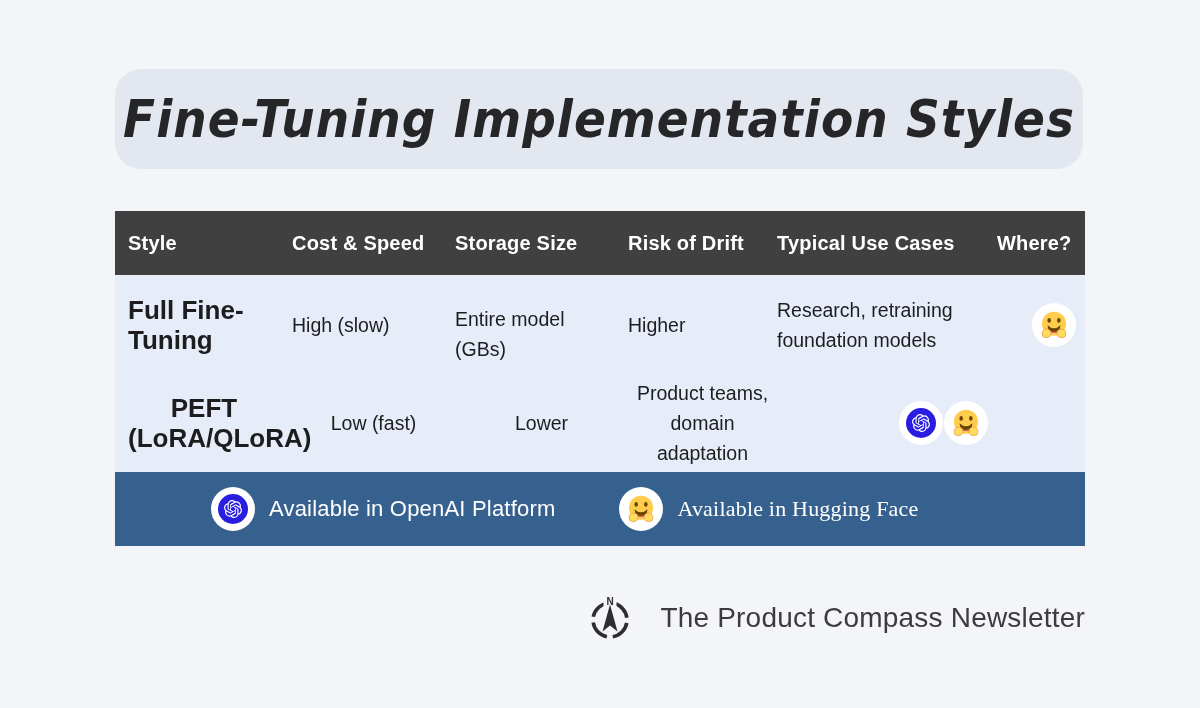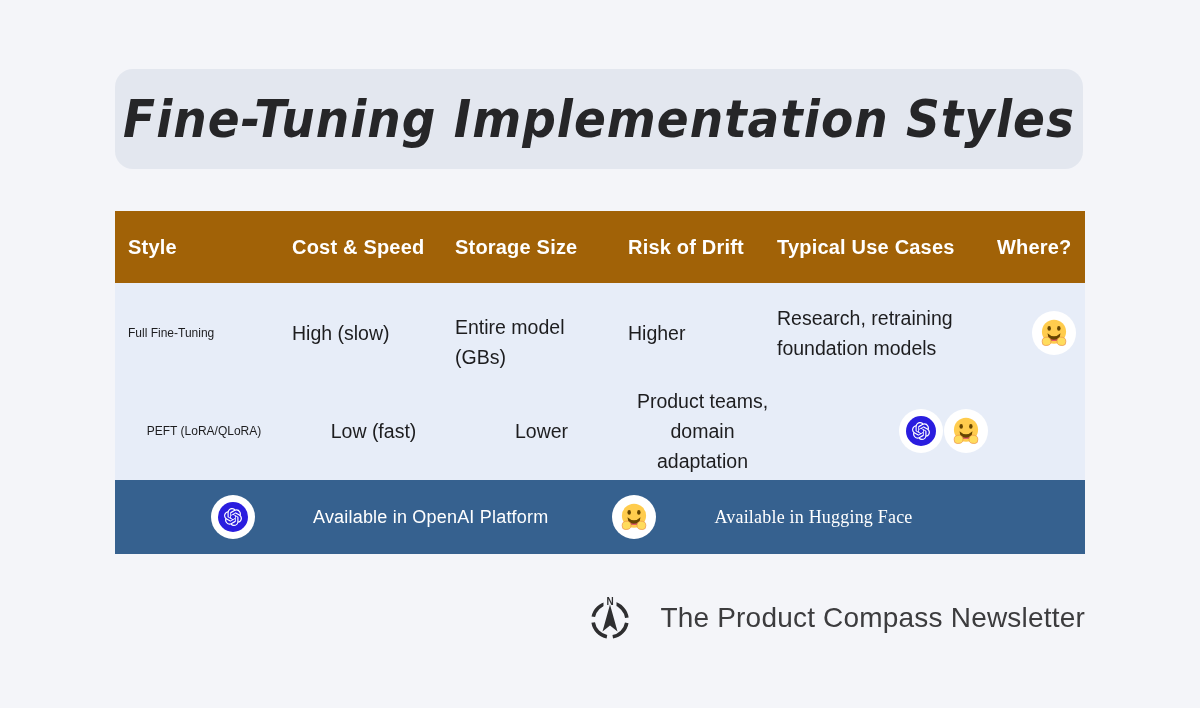--- a/index.html
+++ b/index.html
@@ -11,21 +11,21 @@
     color: #1d1d1f;
     overflow: hidden;
   }
 
   
   .title-card {
     position: absolute;
     left: 115px; top: 69px;
     width: 968px; height: 100px;
     background: #e3e7ef;
-    border-radius: 18px;
+    border-radius: 26px;
     display: flex; align-items: center; justify-content: center;
   }
   .title-card h1 {
     font-family: "DejaVu Sans", sans-serif;
     font-style: italic;
     font-weight: 800;
     font-size: 47px;
     letter-spacing: 1px;
     color: #262628;
     transform: scaleY(1.08);
@@ -38,34 +38,34 @@
     left: 115px; top: 211px;
     width: 970px;
   }
   .grid-row {
     display: grid;
     grid-template-columns: 164px 163px 173px 149px 220px 1fr;
     padding-left: 13px;
     align-items: center;
   }
   .thead {
-    height: 72px;
-    background: #a16207;
+    height: 64px;
+    background: #404040;
     color: #ffffff;
   }
   .thead .th {
     font-weight: 700;
     font-size: 20px;
     letter-spacing: 0.2px;
   }
   .tbody { background: #e7edf8; }
   .tr-1 { height: 99px; }
   .tr-2 { height: 98px; text-align: center; }
   .td { font-size: 19.5px; line-height: 30px; color: #1d1d1f; }
-  .td.bold { font-weight: 400; font-size: 12px; }
+  .td.bold { font-weight: 700; font-size: 26px; }
   .td.c1 { max-width: 152px; }
   .td.c3 { max-width: 152px; margin-top: 18px; }
   .td.c5 { max-width: 205px; }
   .td.where {
     justify-self: end;
     display: flex;
     gap: 1px;
     padding-right: 9px;
   }
 
@@ -95,24 +95,23 @@
     padding-left: 96px;
   }
   .legend-item {
     display: flex;
     align-items: center;
     gap: 14px;
   }
   .legend-item + .legend-item { margin-left: 64px; font-family: Liberation Serif, serif; }
   .legend-label {
     color: #ffffff;
-    font-size: 18px;
+    font-size: 22px;
     font-weight: 400;
     letter-spacing: 0.2px;
-    margin-left: 44px;
   }
 
   
   .footer {
     position: absolute;
     top: 595px;
     right: 115px;
     display: flex;
     align-items: center;
     gap: 27px;

